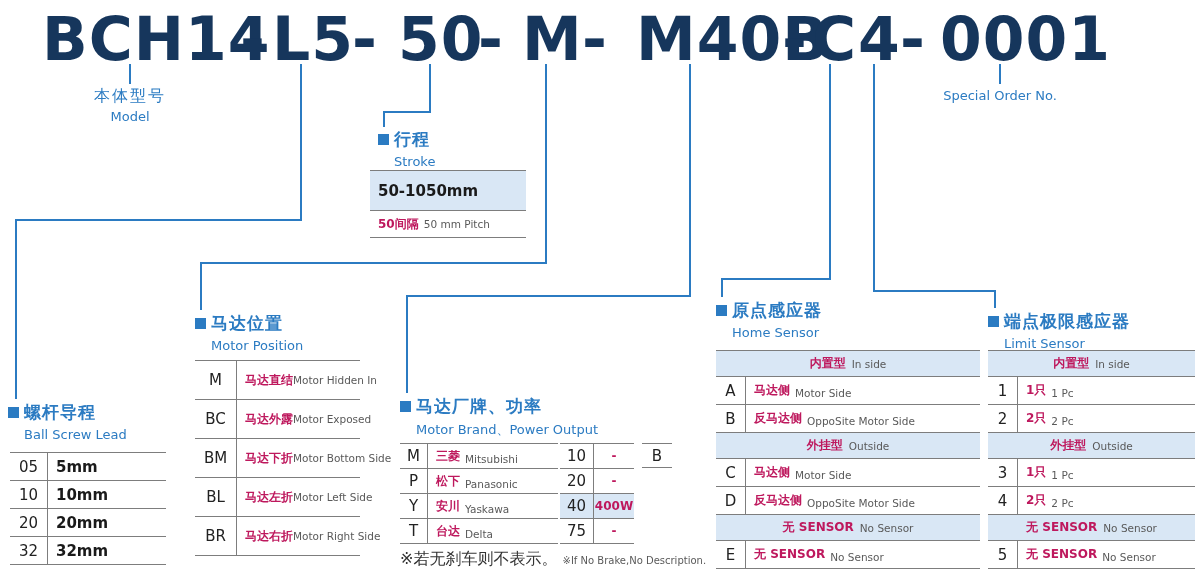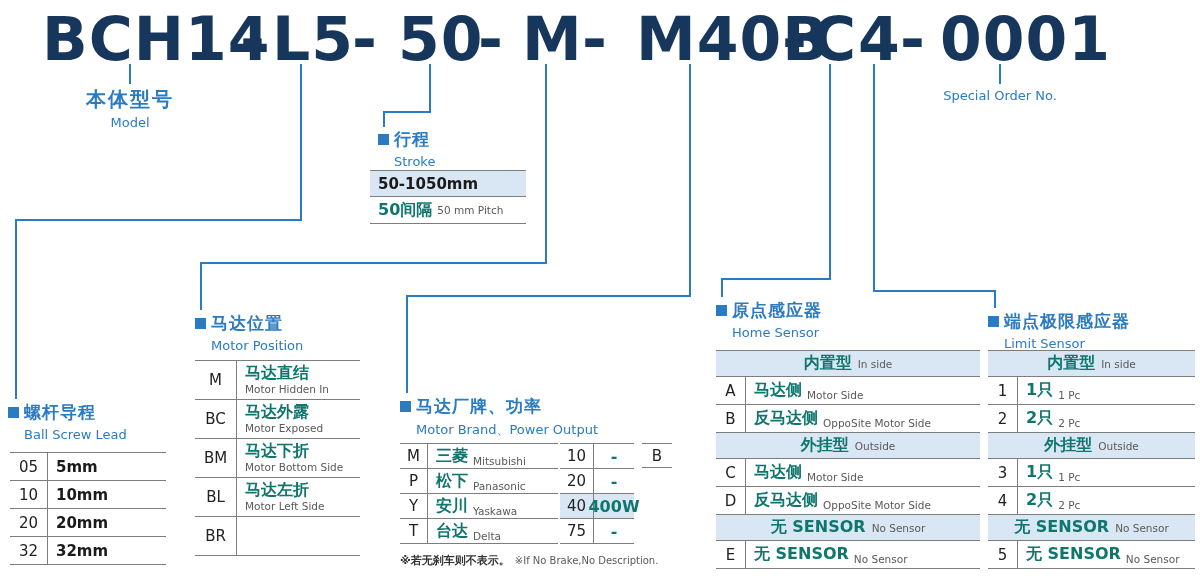--- a/index.html
+++ b/index.html
@@ -15,61 +15,61 @@
     position:relative;background:#fff;overflow:hidden;
     font-family:"DejaVu Sans","Liberation Sans",sans-serif;
   }
   svg.wires{position:absolute;left:0;top:0;pointer-events:none}
   .connector{fill:none;stroke:var(--accent);stroke-width:2}
   .model-seg{
     position:absolute;top:6px;font-size:60px;font-weight:700;
     color:var(--model-text);letter-spacing:1px;white-space:nowrap;line-height:1.1;
   }
   .callout{position:absolute;text-align:center;color:var(--accent)}
-  .callout .zh{display:block;font-size:20px;font-weight:700;letter-spacing:2px}
+  .callout .zh{display:block;font-size:16px;font-weight:400;letter-spacing:2px}
   .callout .en{display:block;font-size:13px;margin-top:2px}
   .sec-head{position:absolute;color:var(--accent);white-space:nowrap}
   .sec-head .zh{display:flex;align-items:center;gap:5px;font-size:17px;font-weight:700;letter-spacing:1px}
   .bullet{display:inline-block;width:11px;height:11px;background:var(--accent);flex:0 0 11px}
   .sec-head .en{display:block;font-size:13px;margin-left:16px;margin-top:3px}
   .dtable{position:absolute;border-top:1px solid var(--table-line);background:#fff}
   .t-row{display:flex;align-items:center;border-bottom:1px solid var(--table-line)}
   .t-row .code{
     align-self:stretch;display:flex;align-items:center;justify-content:center;
     font-size:15px;color:#222;border-right:1px solid var(--table-line);flex:0 0 34px;
   }
   .t-row .desc{padding-left:8px;display:flex;align-items:flex-end;gap:5px;min-width:0}
-  .t-row .desc.stack{flex-direction:column;align-items:flex-start;gap:0;line-height:1.25}
-  .zh-b{font-weight:700;font-size:16px;color:#0f766e;white-space:nowrap}
+  .t-row .desc.stack{flex-direction:row;align-items:flex-end;gap:0;line-height:1.25}
+  .zh-b{font-weight:700;font-size:12px;color:#be185d;white-space:nowrap}
   .big-b{font-weight:700;font-size:15px;color:#1a1a1a}
   .en-s{font-size:10.5px;color:var(--sub-text);white-space:nowrap}
   .t-header{background:var(--shaded-row-bg);justify-content:center;gap:6px}
   .shaded{background:var(--shaded-row-bg)}
   
   .bsl .t-row{height:28px}
   .bsl .code{flex-basis:38px}
   .mpos .t-row{height:39px}
   .mpos .code{flex-basis:42px}
   .mbrand .t-row{height:25px}
   .mbrand .code{flex-basis:28px}
   .mpower .t-row{height:25px}
   .mpower .code{flex-basis:34px}
   .mpower .desc{padding-left:0;flex:1;justify-content:center}
   .sensor .t-row{height:28px}
   .sensor .t-header{height:26px}
   .sensor .code{flex-basis:30px}
   .stroke-tbl .t-row{height:27px;padding-left:8px}
-  .stroke-tbl .t-row.first{height:26px}
+  .stroke-tbl .t-row.first{height:40px}
   .brake-cell{
     position:absolute;display:flex;align-items:center;justify-content:center;
     border-top:1px solid var(--table-line);border-bottom:1px solid var(--table-line);
     font-size:15px;color:#222;
   }
   .note{position:absolute;white-space:nowrap}
-  .note .nzh{font-size:11px;font-weight:700;color:#333}
+  .note .nzh{font-size:16px;font-weight:400;color:#333}
   .note .nen{font-size:10px;color:var(--sub-text)}
 </style>
 </head>
 <body>
 
 <svg class="wires" width="1200" height="581">
   <polyline class="connector" points="130,64 130,84"></polyline>
   <polyline class="connector" points="1000,64 1000,84"></polyline>
   <polyline class="connector" points="430,64 430,112 384,112 384,127"></polyline>
   <polyline class="connector" points="301,64 301,220 16,220 16,399"></polyline>
@@ -187,20 +187,24 @@
   </div>
   <div class="t-row">
     <span class="code">BL</span>
     <span class="desc stack">
       <span class="zh-b">马达左折</span>
       <span class="en-s">Motor Left Side</span>
     </span>
   </div>
   <div class="t-row">
     <span class="code">BR</span>
+    <span class="desc stack">
+      <span class="zh-b">马达右折</span>
+      <span class="en-s">Motor Right Side</span>
+    </span>
   </div>
 </div>
 
 <div class="sec-head" style="left:400px;top:395px">
   <span class="zh">
       <i class="bullet"></i>
       <span>马达厂牌、功率</span>
     </span>
   <span class="en">Motor Brand、Power Output</span>
 </div>

